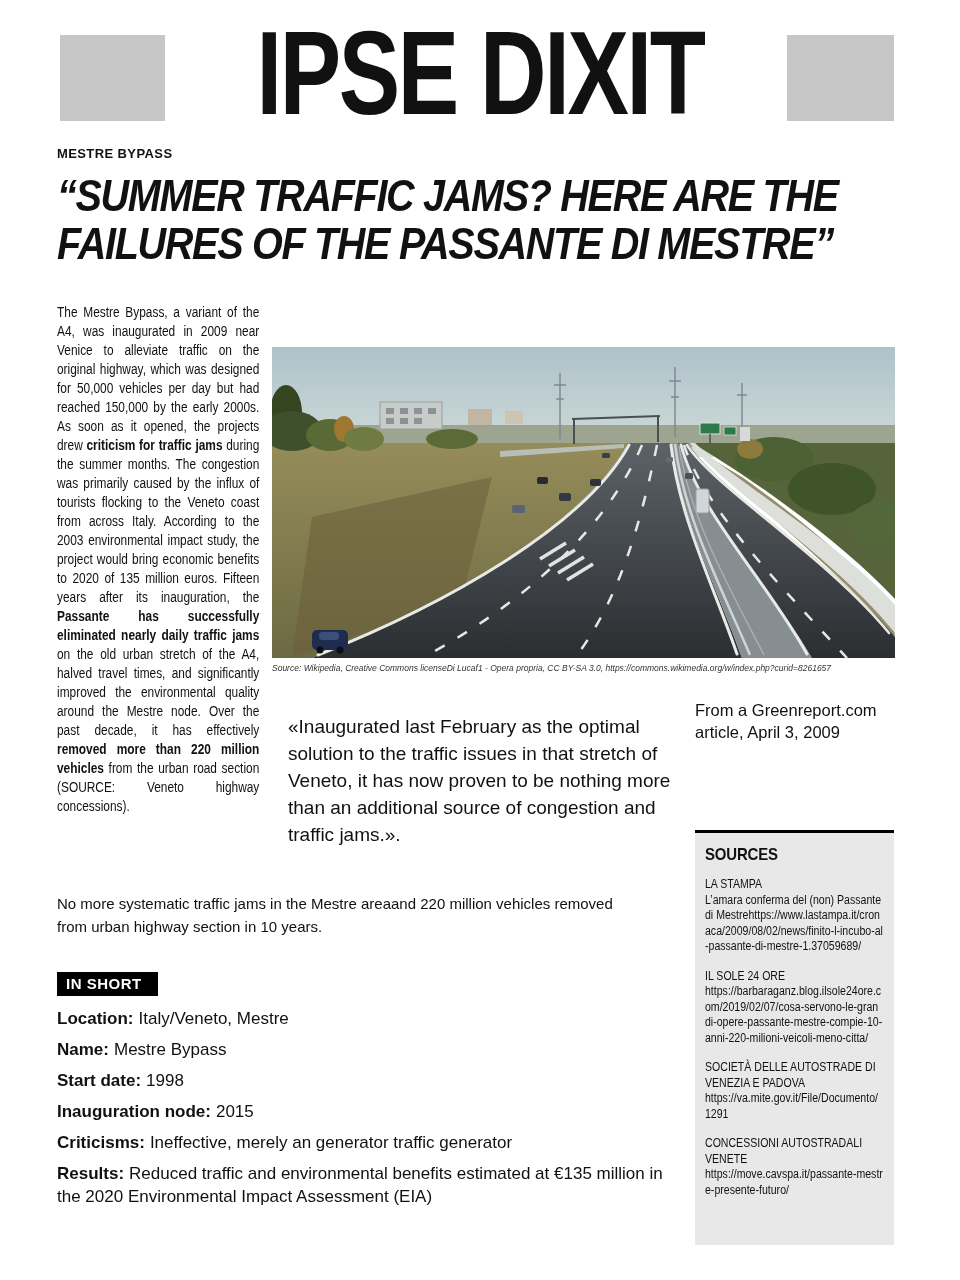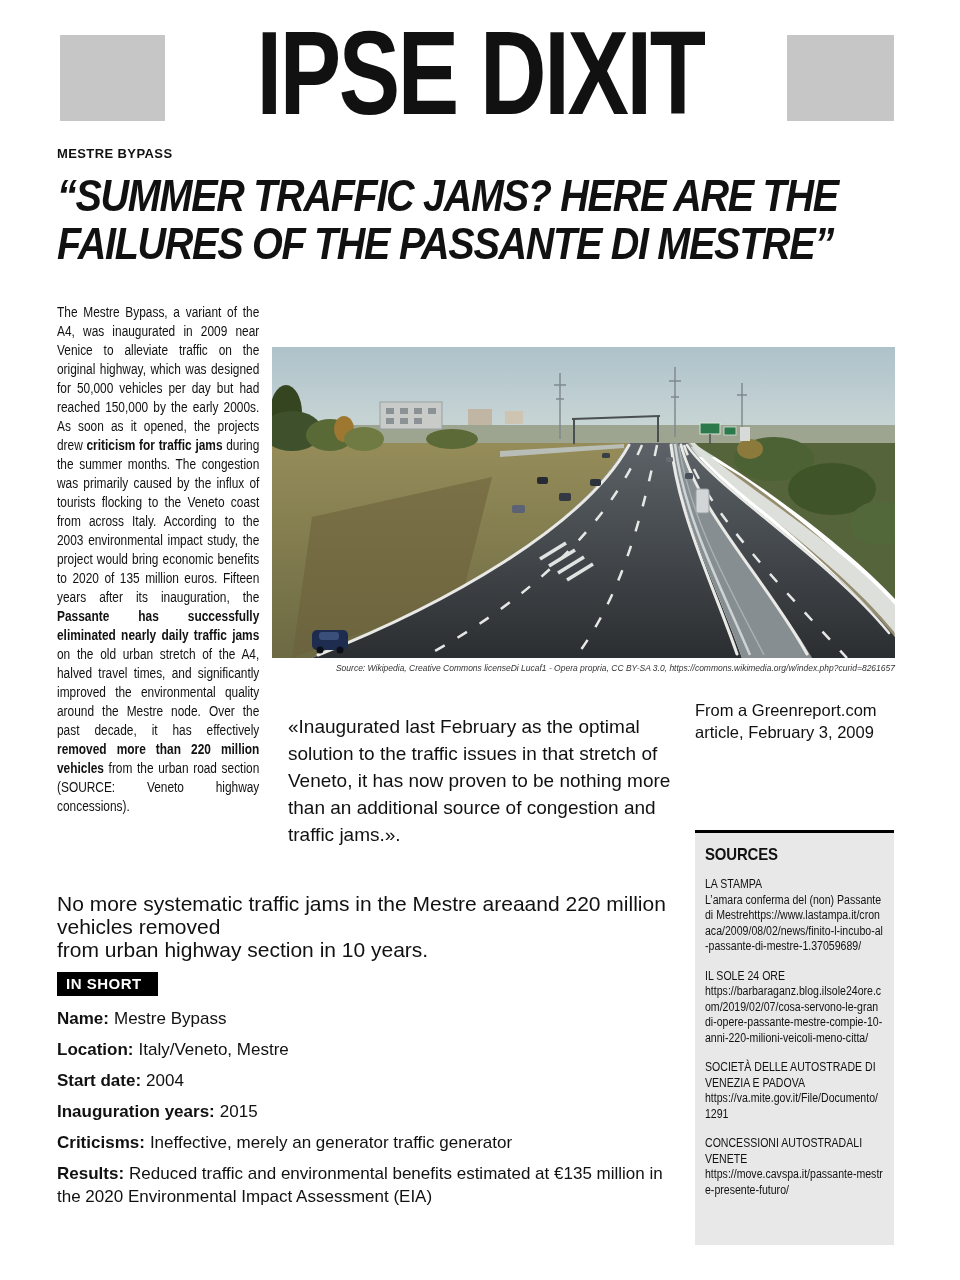--- a/index.html
+++ b/index.html
@@ -21,35 +21,35 @@
 
   
   .article-col{position:absolute;left:57px;top:303px;width:202px;}
   .article-body{width:238px;transform:scaleX(.85);transform-origin:left top;
                 font-size:14px;line-height:19px;text-align:justify;}
   .article-body b{font-weight:700;}
 
   
   .photo-wrap{position:absolute;left:272px;top:347px;width:623px;height:311px;overflow:hidden;}
   .caption{position:absolute;left:272px;top:663px;width:623px;
-           font-size:8.5px;font-style:italic;color:#333;white-space:nowrap;text-align:right;}
+           font-size:8.5px;font-style:italic;color:#333;white-space:nowrap;}
 
   
   .pull-quote{position:absolute;left:272px;top:697px;width:440px;
               font-size:19px;line-height:27px;white-space:pre-line;}
   .attribution{position:absolute;left:695px;top:699px;width:210px;
                font-size:16.5px;line-height:22px;white-space:pre-line;}
 
   
   .benefits-headline-wrap{position:absolute;left:57px;top:834px;width:640px;}
   .benefits-headline{width:727px;transform:scaleX(.88);transform-origin:left top;
                      font-style:italic;font-weight:800;font-size:41px;line-height:44px;
                      letter-spacing:-1px;white-space:nowrap;}
   .benefits-sub{position:absolute;left:57px;top:892px;width:680px;
-                font-size:21px;line-height:23px;white-space:pre-line;}
+                font-size:15px;line-height:23px;white-space:pre-line;}
 
   
   .inshort-label{position:absolute;left:57px;top:972px;background:#000;color:#fff;
                  font-size:15px;font-weight:700;letter-spacing:.5px;padding:3px 16px 4px 9px;}
   .inshort-rows{position:absolute;left:57px;top:1007px;width:645px;}
   .inshort-row{margin:0 0 8px 0;font-size:17px;line-height:23px;}
   .inshort-row .lbl{font-weight:700;margin-right:5px;}
   .inshort-row .val{white-space:pre-line;}
 
   
@@ -203,31 +203,31 @@
     </svg>
   </div>
   <div class="caption">Source: Wikipedia, Creative Commons licenseDi Lucaf1 - Opera propria, CC BY-SA 3.0, https://commons.wikimedia.org/w/index.php?curid=8261657</div>
 
   <blockquote class="pull-quote" style="margin:16px">«Inaugurated last February as the optimal
 solution to the traffic issues in that stretch of
 Veneto, it has now proven to be nothing more
 than an additional source of congestion and
 traffic jams.».</blockquote>
   <div class="attribution">From a Greenreport.com
-article, February 3, 2009</div>
+article, April 3, 2009</div>
 
   <div class="benefits-sub">No more systematic traffic jams in the Mestre areaand 220 million vehicles removed
 from urban highway section in 10 years.</div>
 
   <div class="inshort-label">IN SHORT</div>
   <div class="inshort-rows">
+    <p class="inshort-row"><span class="lbl">Location:</span><span class="val">Italy/Veneto, Mestre</span></p>
     <p class="inshort-row"><span class="lbl">Name:</span><span class="val">Mestre Bypass</span></p>
-    <p class="inshort-row"><span class="lbl">Location:</span><span class="val">Italy/Veneto, Mestre</span></p>
-    <p class="inshort-row"><span class="lbl">Start date:</span><span class="val">2004</span></p>
-    <p class="inshort-row"><span class="lbl">Inauguration years:</span><span class="val">2015</span></p>
+    <p class="inshort-row"><span class="lbl">Start date:</span><span class="val">1998</span></p>
+    <p class="inshort-row"><span class="lbl">Inauguration node:</span><span class="val">2015</span></p>
     <p class="inshort-row"><span class="lbl">Criticisms:</span><span class="val">Ineffective, merely an generator traffic generator</span></p>
     <p class="inshort-row"><span class="lbl">Results:</span><span class="val">Reduced traffic and environmental benefits estimated at €135 million in
 the 2020 Environmental Impact Assessment (EIA)</span></p>
   </div>
 
   <aside class="sources">
     <div class="sources-inner">
       <h3 class="sources-heading">SOURCES</h3>
       <div class="source-entry">
         <p class="source-name">LA STAMPA</p>

